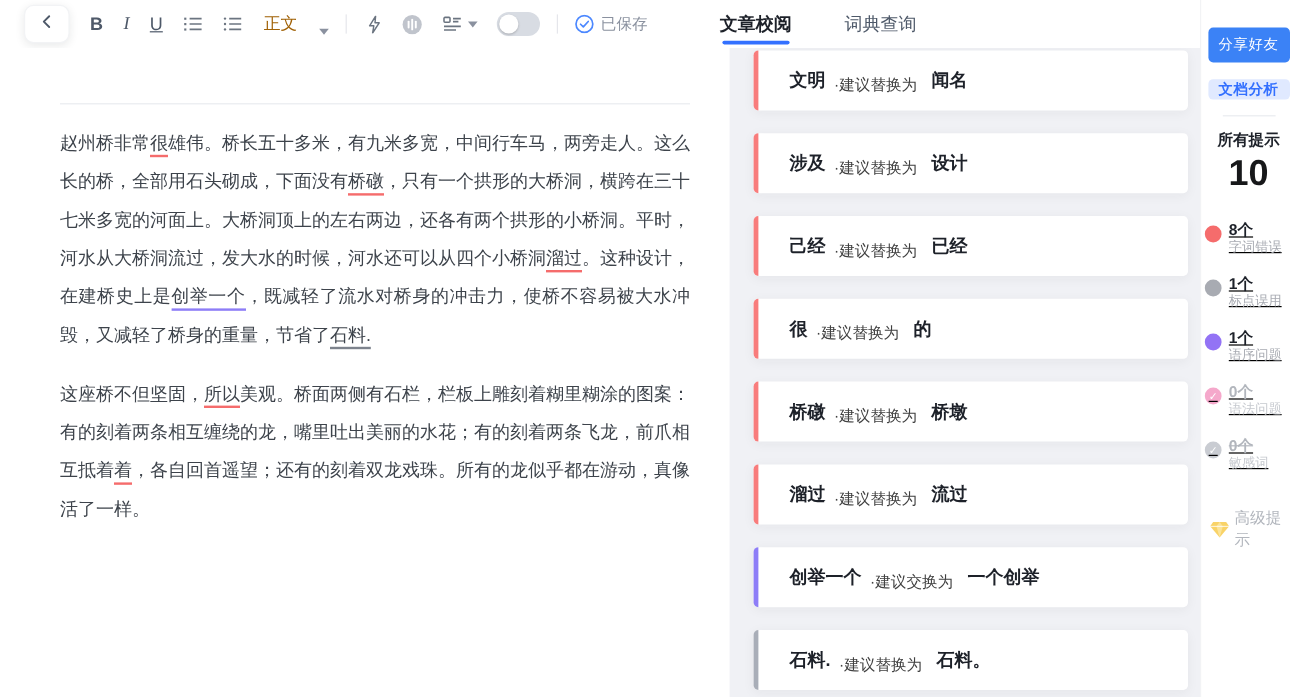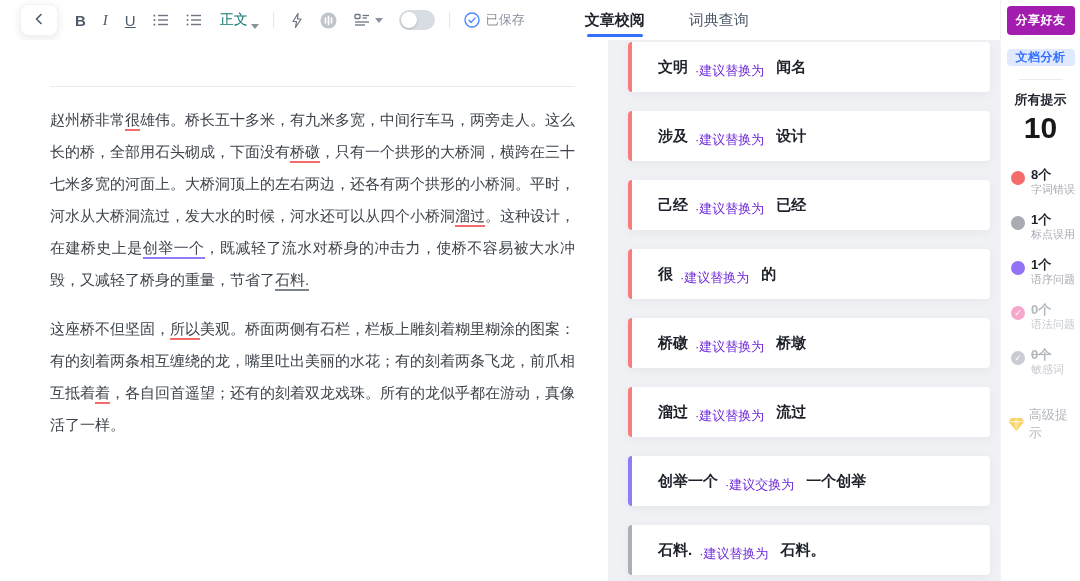--- a/index.html
+++ b/index.html
@@ -11,21 +11,21 @@
   
   .topbar { height:40px; display:flex; align-items:center; background:#fff; flex:0 0 40px; }
   .back-btn { width:38px; height:32px; margin-left:20px; background:#fff; border:1px solid #f2f3f5;
     border-radius:8px; box-shadow:0 2px 8px rgba(31,35,41,.10); display:flex; align-items:center;
     justify-content:center; cursor:pointer; }
   .tool { color:#4e5969; font-size:15px; margin-left:17px; display:flex; align-items:center; cursor:pointer; }
   .tool.bold { font-weight:bold; }
   .tool.italic { font-style:italic; font-family:"Liberation Serif","DejaVu Serif",serif; }
   .tool.under { text-decoration:underline; }
   .tool svg { display:block; }
-  .style-select { color:#0f766e; font-size:14px; margin-left:18px; display:flex; align-items:flex-end; gap:3px; cursor:pointer; }
+  .style-select { color:#a16207; font-size:14px; margin-left:18px; display:flex; align-items:flex-end; gap:18px; cursor:pointer; }
   .caret-down { width:0; height:0; border-left:4px solid transparent; border-right:4px solid transparent;
     border-top:5px solid #8a919f; }
   .vdiv { width:1px; height:16px; background:#e5e6eb; margin-left:14px; }
   .rewrite-select { margin-left:28px; border:1px solid #e5e6eb; border-radius:4px; padding:4px 10px;
     font-size:13px; color:#c2c7cf; display:flex; align-items:center; gap:8px; background:#fff; cursor:default; }
   .rewrite-select .caret-v { font-size:11px; color:#c9ccd2; }
   .toggle { margin-left:16px; width:36px; height:20px; border-radius:10px; background:#d8dce3;
     position:relative; cursor:pointer; }
   .toggle .knob { position:absolute; left:2px; top:2px; width:16px; height:16px; border-radius:50%;
     background:#fff; box-shadow:0 1px 2px rgba(0,0,0,.2); }
@@ -46,34 +46,34 @@
   .mark-purple{ border-bottom:2px solid #8d7df7; padding-bottom:1px; }
   .mark-gray  { border-bottom:2px solid #7d838d; padding-bottom:1px; }
 
   .sugg-panel { flex:1; background:#f0f1f5; padding:2px 0 0 20px; overflow:hidden; }
   .card { position:relative; width:362px; height:50px; background:#fff; border-radius:4px;
     margin-bottom:19px; box-shadow:0 2px 10px rgba(31,35,41,.05); display:flex; align-items:center;
     padding-left:30px; cursor:pointer; }
   .card .bar { position:absolute; left:0; top:0; bottom:0; width:4px; border-radius:4px 0 0 4px; }
   .card.red .bar { background:#f87c7c; } .card.purple .bar { background:#8d7df7; } .card.gray .bar { background:#a9aeb8; }
   .card .word { font-size:15px; font-weight:bold; color:#1d2129; }
-  .card .action { font-size:13px; color:#6d28d9; margin:8px 12px 0 7px; }
+  .card .action { font-size:13px; color:#404040; margin:8px 12px 0 7px; }
   .card .repl { font-size:15px; font-weight:bold; color:#1d2129; }
 
   
   .sidebar { width:80px; background:#fff; border-left:1px solid #f2f3f5; display:flex;
     flex-direction:column; align-items:center; flex:0 0 80px; }
-  .btn-share { margin-top:6px; background:#a21caf; color:#fff; font-size:12px; font-weight:bold;
+  .btn-share { margin-top:23px; background:#3b82f6; color:#fff; font-size:12px; font-weight:normal;
     border:none; border-radius:4px; padding:6px 9px; cursor:pointer; letter-spacing:.5px; }
   .btn-analyze { margin-top:14px; background:#e0e9ff; color:#3370ff; font-size:12px; font-weight:bold;
     border:none; border-radius:4px; padding:0 9px; cursor:pointer; letter-spacing:.5px; }
   .side-div { width:44px; height:1px; background:#e9ebef; margin-top:13px; }
   .all-tips-label { margin-top:11px; font-size:13px; font-weight:bold; color:#1d2129; }
   .all-tips-count { margin-top:2px; font-size:30px; font-weight:bold; color:#17181a; }
-  .stats { margin-top:22px; width:100%; padding-left:10px; }
+  .stats { margin-top:22px; width:100%; padding-left:3px;text-decoration:underline; }
   .stat { display:flex; gap:6px; margin-bottom:15px; align-items:flex-start; cursor:pointer; }
   .stat .dot { width:14px; height:14px; border-radius:50%; margin-top:4px; flex:0 0 14px;
     display:flex; align-items:center; justify-content:center; color:#fff; font-size:9px; line-height:1; }
   .stat .txt .count { font-size:13px; font-weight:bold; color:#1d2129; line-height:15px; }
   .stat .txt .label { font-size:11px; color:#a8abb2; line-height:15px; white-space:nowrap; }
   .stat.muted .txt .count { color:#b2b6bd; }
   .stat.muted .txt .label { color:#c6c9cf; }
   .stat.struck .txt .count { text-decoration:line-through; }
   .premium { display:flex; align-items:center; gap:4px; margin-top:14px; align-self:flex-start;
     margin-left:7px; cursor:pointer; }

